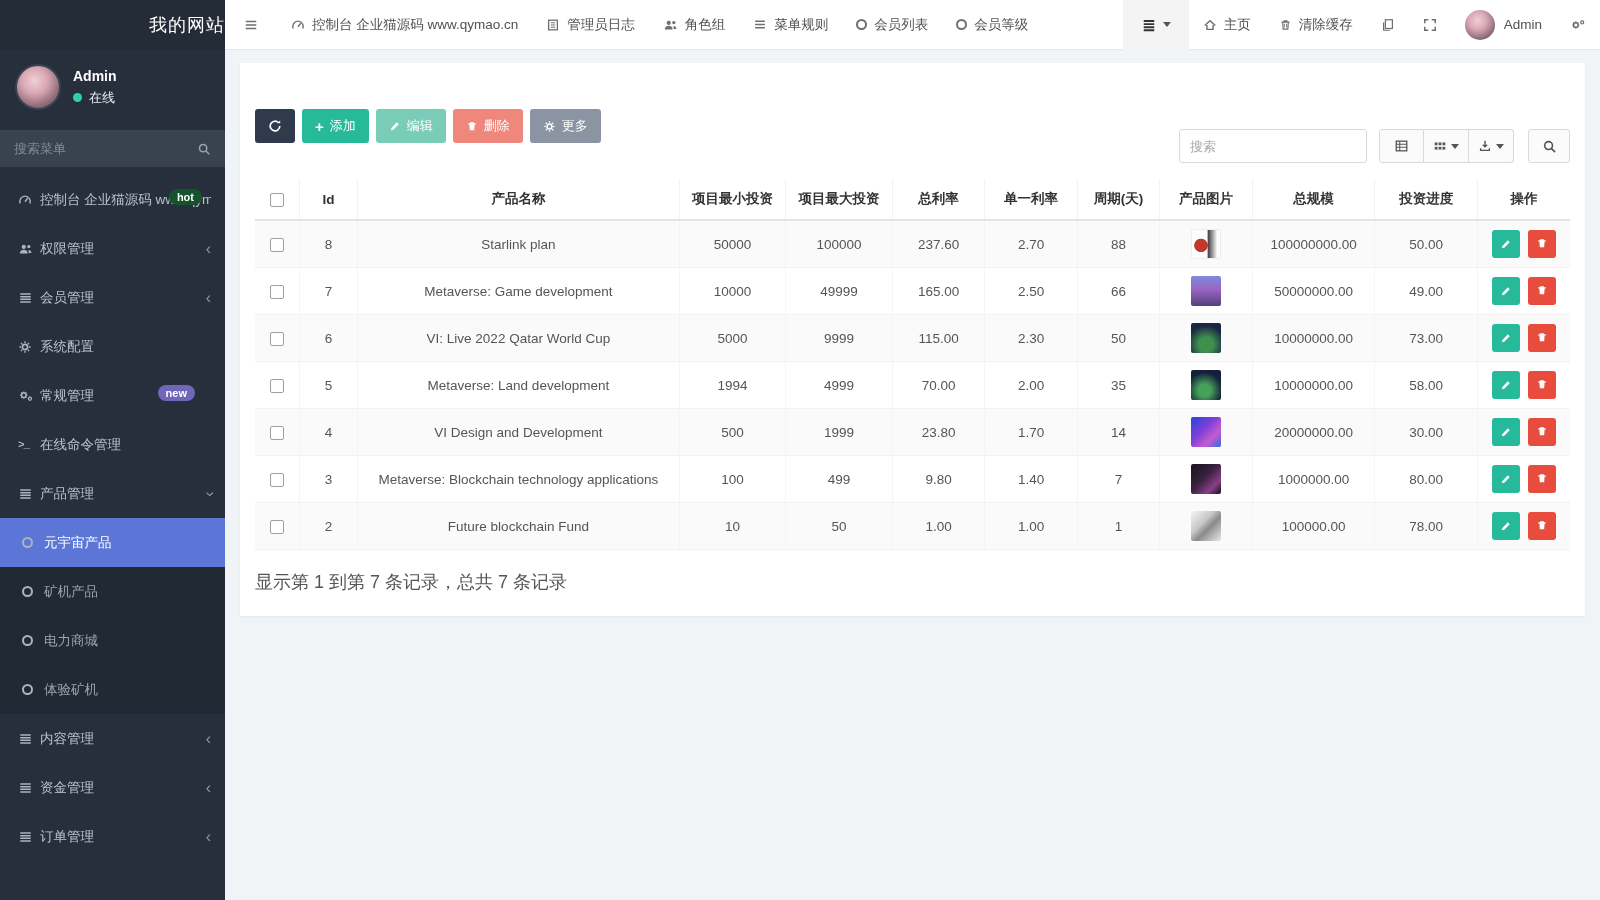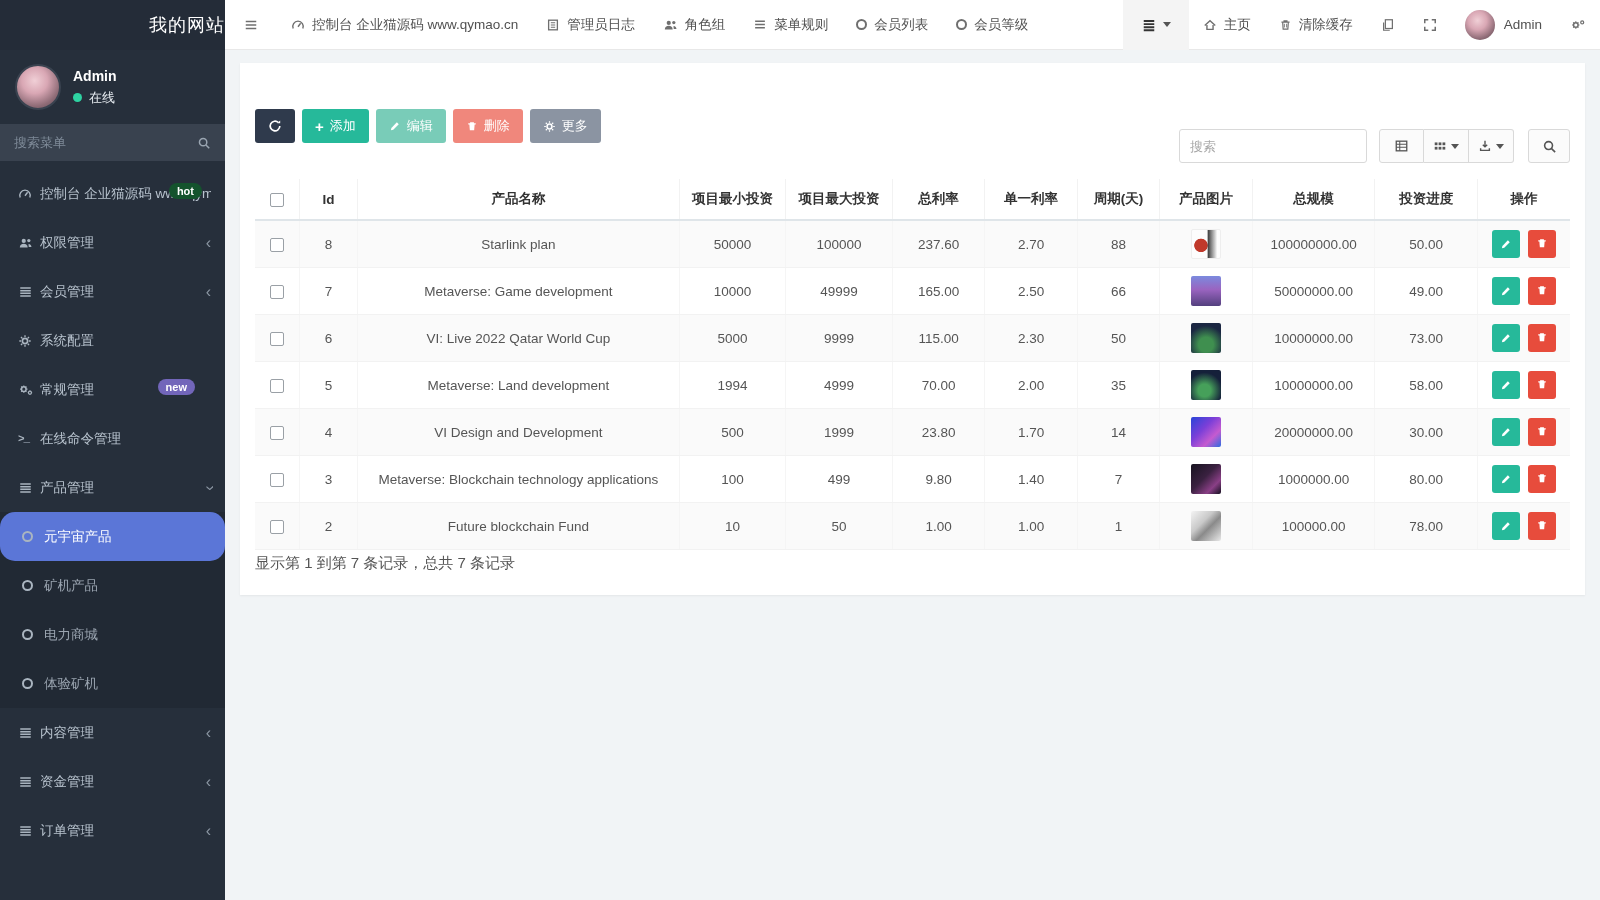--- a/index.html
+++ b/index.html
@@ -11,36 +11,36 @@
   .sidebar { width:225px; height:900px; background:#262f3b; flex:none; display:flex; flex-direction:column; }
   .brand { height:50px; line-height:50px; text-align:right; color:#fff; font-size:18px; background:#242c38; letter-spacing:1px; }
   .user-panel { display:flex; align-items:center; padding:14px 15px 10px; }
   .avatar-lg { width:46px; height:46px; border-radius:50%; flex:none;
     background:radial-gradient(circle at 42% 35%, #f0cfd6 0%, #d9a7b4 35%, #8e6b76 70%, #5f4a52 100%);
     border:2px solid #3a4350; }
   .user-meta { margin-left:12px; }
   .user-name { color:#fff; font-size:14px; font-weight:bold; margin-bottom:5px; }
   .user-status { display:flex; align-items:center; color:#e8edf2; font-size:13px; }
   .dot { width:9px; height:9px; border-radius:50%; background:#2ed3a2; margin-right:7px; }
-  .menu-search { margin:4px 0 8px; background:#39424f; display:flex; align-items:center; padding:0 14px; height:37px; }
+  .menu-search { margin:10px 0 8px; background:#39424f; display:flex; align-items:center; padding:0 14px; height:37px; }
   .menu-search input { flex:1; background:transparent; border:0; outline:none; color:#cfd6de; font-size:13px; font-family:inherit; }
   .menu-search input::placeholder { color:#7f8b99; }
   .menu-search .ic { color:#9aa5b1; }
   .nav-list { flex:1; overflow:hidden; }
   .nav-item { height:49px; display:flex; align-items:center; padding:0 14px 0 18px; color:#b8c3ce; font-size:13.5px; cursor:pointer; position:relative; }
   .nav-item .ic { width:22px; flex:none; color:#aab5c0; display:flex; align-items:center; }
   .nav-item .lbl { flex:1; white-space:nowrap; overflow:hidden; }
   .chev { color:#8b96a3; font-size:16px; line-height:1; }
   .chev.open { display:inline-block; transform:rotate(-90deg); }
   .badge { position:absolute; right:30px; top:14px; font-size:11px; color:#fff; padding:2px 8px; border-radius:9px; font-weight:bold; }
   .badge.hot { background:#14532d; right:23px; }
   .badge.new { background:#7266ba;text-align:center; }
   .submenu { background:#212934; }
   .submenu .nav-item { color:#9aa4b0; padding-left:22px; }
-  .submenu .nav-item.active { background:#5b76d7; color:#fff;border-radius:15px; }
+  .submenu .nav-item.active { background:#5b76d7; color:#fff; }
   .circle-o { width:11px; height:11px; border:2px solid currentColor; border-radius:50%; display:inline-block; }
   .term { font-family:"Liberation Mono","DejaVu Sans Mono",monospace; font-size:11px; font-weight:bold; letter-spacing:-1px; }
 
   
   .main { flex:1; display:flex; flex-direction:column; }
   .topbar { height:50px; background:#fff; border-bottom:1px solid #e8e8e8; display:flex; align-items:center; }
   .tb-item { display:flex; align-items:center; gap:7px; color:#515151; font-size:13.5px; padding:0 14px; height:50px; cursor:pointer; }
   .tb-item .ic { color:#6f6f6f; display:flex; align-items:center; }
   .tb-burger { padding:0 18px; color:#444; }
   .tb-right { margin-left:auto; display:flex; align-items:center; }
@@ -83,21 +83,21 @@
   .t8 { background:radial-gradient(circle at 32% 55%, #c0392b 26%, #fdfdfd 29%), linear-gradient(90deg,#fff 55%, #3a3a3a 56%, #fff 90%); background-blend-mode:multiply; border:1px solid #eee; }
   .t7 { background:linear-gradient(180deg,#7b8ade 0%, #9a64c0 45%, #53407e 100%); }
   .t6 { background:radial-gradient(circle at 50% 72%, #3f8f4f 28%, #1b2742 72%); }
   .t5 { background:radial-gradient(circle at 45% 68%, #46a05a 24%, #15203a 68%); }
   .t4 { background:linear-gradient(135deg,#2845d8 0%, #7b3fd8 40%, #c55bd0 70%, #2d6be0 100%); }
   .t3 { background:linear-gradient(135deg,#171320 0%, #3a2140 45%, #8a3f86 75%, #151020 100%); }
   .t2 { background:linear-gradient(135deg,#f4f4f4 0%, #c9c9c9 38%, #8a8a8a 58%, #e9e9e9 100%); }
   .op { width:28px; height:28px; border:0; border-radius:3px; color:#fff; display:inline-flex; align-items:center; justify-content:center; cursor:pointer; margin:0 2px; }
   .op.edit { background:#26b99a; }
   .op.del { background:#e74c3c; }
-  .summary { margin-top:4px; color:#555; font-size:15px; }
+  .summary { margin-top:20px; color:#555; font-size:18px; }
 
   .ic svg { display:block; }
 </style>
 </head>
 <body>
 
 <div class="app">
 
   <aside class="sidebar">
     <div class="brand">我的网站</div>

